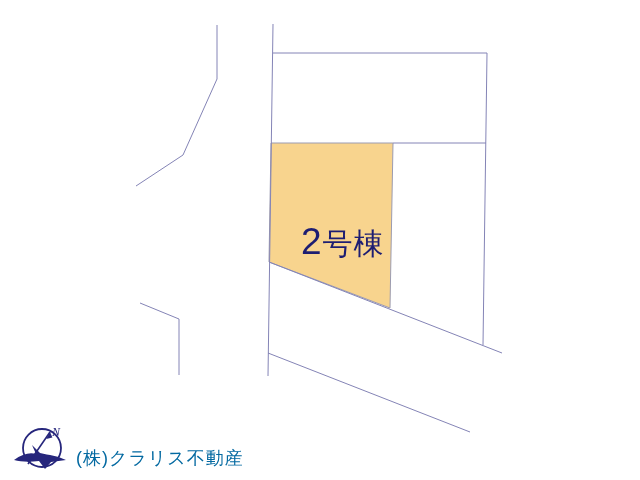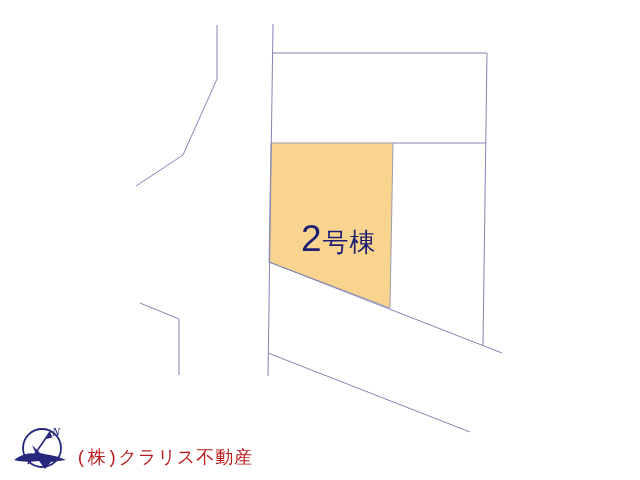--- a/index.html
+++ b/index.html
@@ -32,21 +32,21 @@
     align-items: baseline;
     white-space: nowrap;
     color: #1d1d72;
   }
   .lot-label .num {
     font-size: 37px;
     line-height: 1;
     letter-spacing: 1px;
   }
   .lot-label .suffix {
-    font-size: 26px;
+    font-size: 30px;
     line-height: 1;
     letter-spacing: 1px;
     margin-top: 36px;
   }
   .brand {
     position: absolute;
     left: 13px;
     bottom: 9px;
     display: flex;
     align-items: flex-end;
@@ -98,16 +98,16 @@
 
       <circle cx="29" cy="25" r="19" fill="none" stroke="#26267c" stroke-width="1.8"></circle>
 
       <path d="M1,37 C9,31 17,29 23,31 L19,22 L27,30 C36,32 45,33 53,37 L38,39 L32,46 L26,38 C17,39 8,39 1,37 Z" fill="#26267c" stroke="none"></path>
 
       <line x1="15" y1="41" x2="37" y2="9" stroke="#26267c" stroke-width="1.6"></line>
       <polygon points="37,9 33.2,16 39.4,14.5" fill="#26267c"></polygon>
 
       <text x="39" y="13" fill="#26267c" class="compass-n">N</text>
     </svg>
-    <span class="company" style="color: #b91c1c; font-family: Liberation Mono, monospace;">(株)クラリス不動産</span>
+    <span class="company" style="color: #0369a1;">(株)クラリス不動産</span>
   </div>
 
 </div>
 
 </body></html>

